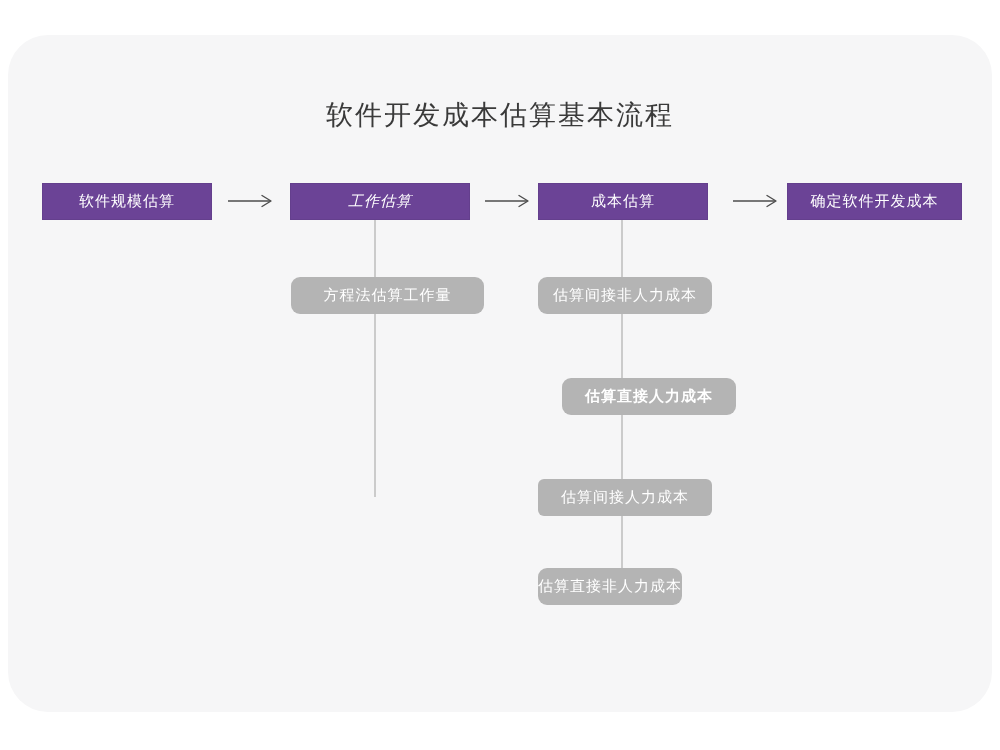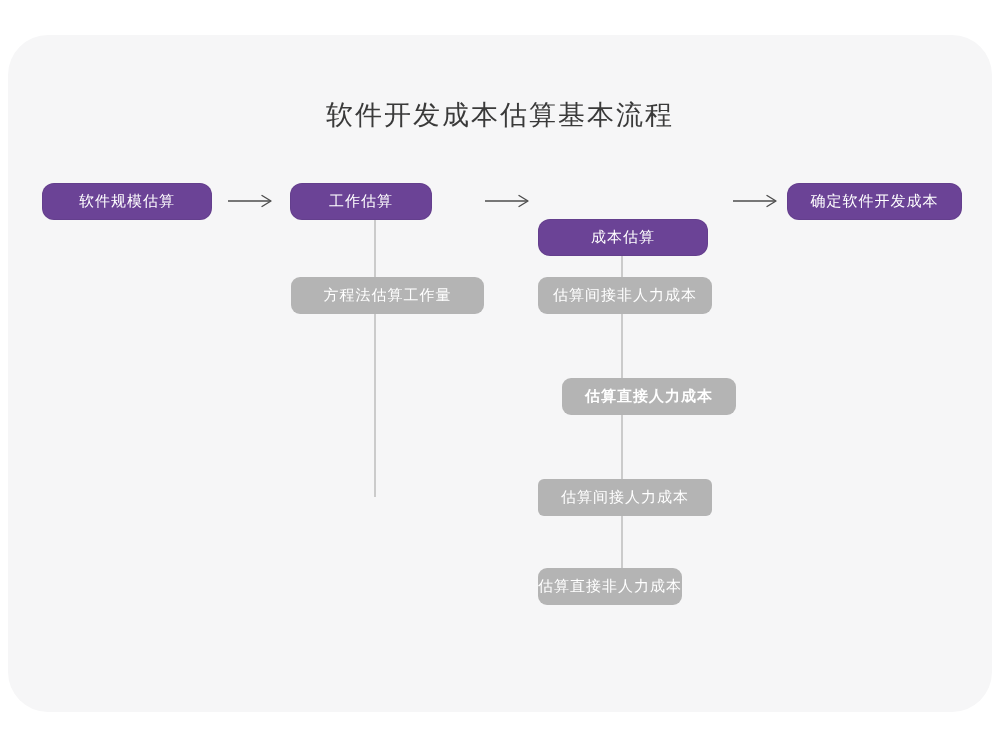--- a/index.html
+++ b/index.html
@@ -40,31 +40,31 @@
     display: flex;
     align-items: center;
     justify-content: center;
     font-size: 15px;
     letter-spacing: 1px;
     color: var(--box-text, #ffffff);
     white-space: nowrap;
   }
   .main-node {
     background: var(--primary, #6b4396);
-    border-radius: 12px;
+    border-radius: 0;
     box-shadow: 0 0 0 1px rgba(0,0,0,0.06) inset;
   }
   .sub-node {
     background: var(--secondary-box, #b4b4b4);
     border-radius: 9px;
   }
   
   .n1 { left: 42px;  top: 183px; width: 170px; }
-  .n2 { left: 290px; top: 183px; width: 142px; }
-  .n3 { left: 538px; top: 183px; width: 170px; margin-top: 36px; }
+  .n2 { left: 290px; top: 183px; width: 180px; font-style: italic; }
+  .n3 { left: 538px; top: 183px; width: 170px; }
   .n4 { left: 787px; top: 183px; width: 175px; }
   
   .w1 { left: 291px; top: 277px; width: 193px; }
   .w2 { left: 291px; top: 378px; width: 168px; }
   .w3 { left: 291px; top: 478px; width: 168px; }
   
   .c1 { left: 538px; top: 277px; width: 174px; }
   .c2 { left: 562px; top: 378px; width: 174px; font-weight: bold; }
   .c3 { left: 538px; top: 479px; width: 174px; border-radius: 6px; }
   .c4 { left: 538px; top: 568px; width: 144px; }

